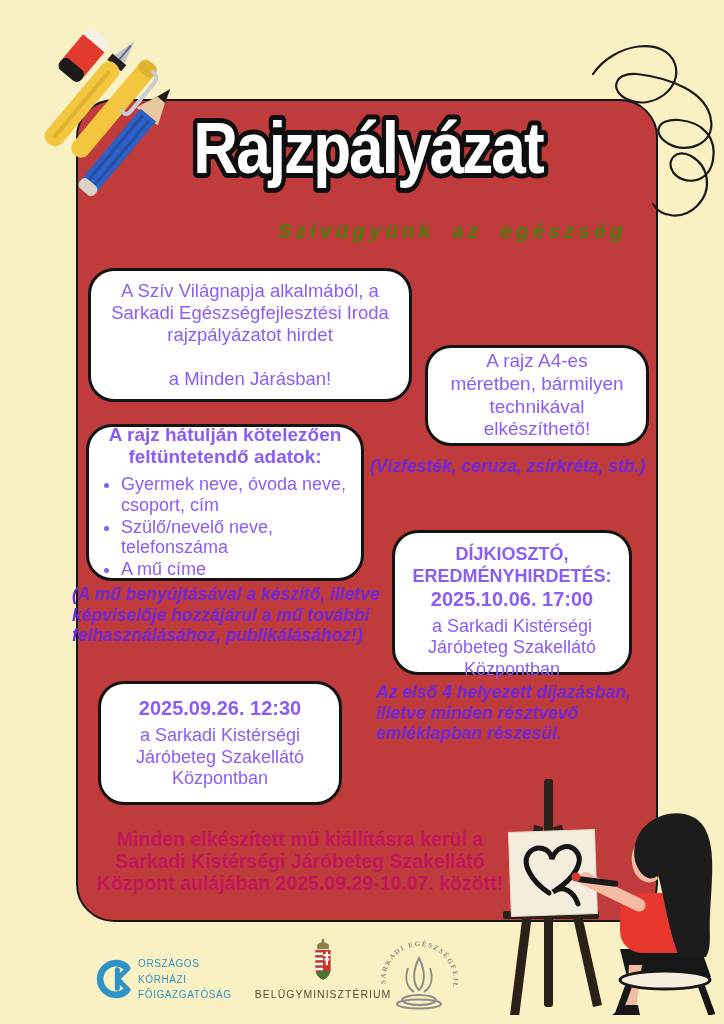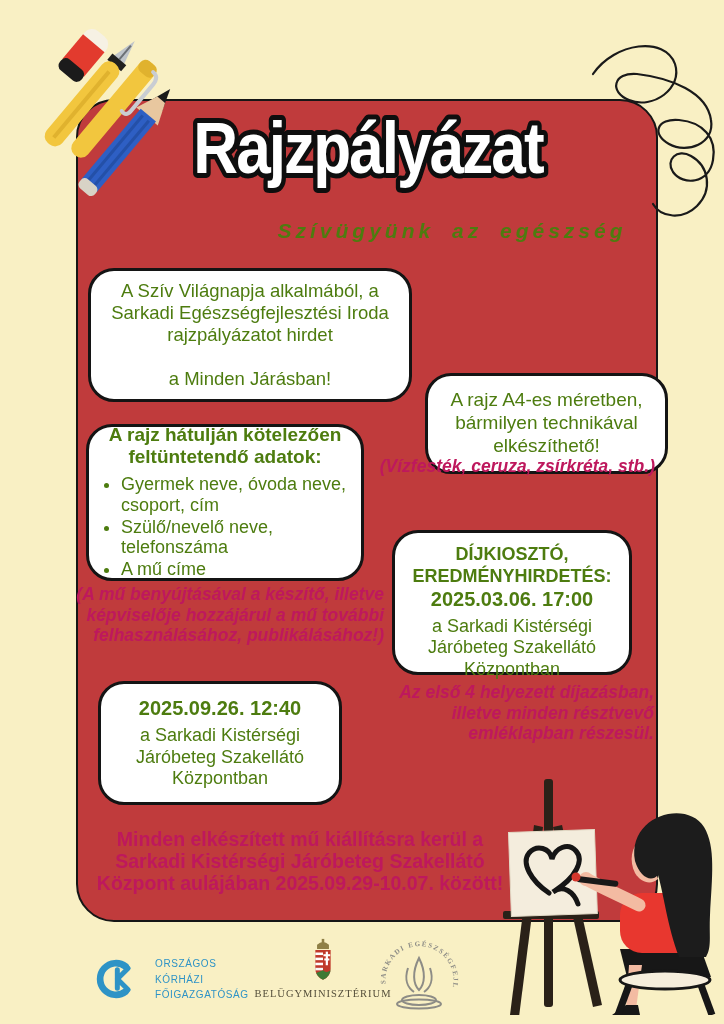--- a/index.html
+++ b/index.html
@@ -20,51 +20,51 @@
   .subtitle{
     left:252px;top:219px;width:400px;text-align:center;
     font-size:21px;font-weight:bold;font-style:italic;
     letter-spacing:4px;word-spacing:8px;color:#4d7c0f;
   }
   
   .bubble{
     background:#FFFFFF;border:3px solid #141414;border-radius:26px;
     box-sizing:border-box;display:flex;flex-direction:column;
     justify-content:center;align-items:center;text-align:center;
-    color:#4d7c0f;padding:10px 14px;
+    color:#8b5cf6;padding:10px 14px;
   }
   .b-intro{left:88px;top:268px;width:324px;height:134px;font-size:18.5px;line-height:1.2;}
-  .b-format{left:425px;top:373px;width:243px;height:101px;font-size:19px;line-height:1.2;}
+  .b-format{left:425px;top:345px;width:224px;height:101px;font-size:19px;line-height:1.2;}
   .b-data{left:86px;top:424px;width:278px;height:157px;font-size:18px;line-height:1.15;padding:18px 10px;}
   .b-data .hd{font-weight:bold;font-size:19px;line-height:1.15;margin-bottom:7px;}
   .b-data ul{margin:0;padding:0 0 0 22px;text-align:left;}
   .b-data li{margin:0 0 2px 0;line-height:1.12;}
   .b-award{left:392px;top:530px;width:240px;height:145px;font-size:18px;line-height:1.18;}
   .b-award .hd{font-weight:bold;font-size:18px;line-height:1.2;margin-top:19px;}
   .b-award .dt{font-weight:bold;font-size:20px;margin:1px 0 4px 0;}
   .b-sub{left:98px;top:681px;width:244px;height:124px;font-size:18px;line-height:1.18;}
   .b-sub .hd{font-weight:bold;font-size:20px;line-height:1.2;}
   .b-sub .dt{font-weight:bold;font-size:20px;margin-bottom:5px;}
   .note{
-    font-style:italic;font-weight:bold;text-align:right;color:#be185d;
+    font-style:italic;font-weight:bold;text-align:left;color:#6d28d9;
     font-size:17.5px;line-height:1.18;
   }
   .n-technique{left:370px;top:456px;width:285px;}
   .n-consent{left:72px;top:584px;width:312px;}
   .n-award{left:376px;top:682px;width:278px;}
   .exhibition{
     left:80px;top:829px;width:440px;text-align:center;
     font-weight:bold;font-size:19.5px;line-height:1.12;color:#be185d;
   }
   
-  .okfo{left:94px;top:956px;display:flex;align-items:center;gap:21px;}
+  .okfo{left:94px;top:956px;display:flex;align-items:center;gap:4px;}
   .okfo-text{color:#2E93C6;font-size:10px;letter-spacing:.6px;line-height:1.55;}
   .ministry{left:248px;top:938px;width:150px;display:flex;flex-direction:column;align-items:center;}
   .ministry-label{
-    margin-top:4px;font-family:Liberation Serif, serif;font-size:10.5px;
+    margin-top:4px;font-family:Liberation Sans, sans-serif;font-size:10.5px;
     letter-spacing:1px;color:#544E3A;
   }
   .seal{left:372px;top:928px;}
   .deco-pencils{left:12px;top:28px;}
   .deco-scribble{left:585px;top:36px;}
   .girl{left:489px;top:765px;}
 </style>
 </head>
 <body>
 
@@ -138,27 +138,27 @@
   <ul>
     <li>Gyermek neve, óvoda neve, csoport, cím</li>
     <li>Szülő/nevelő neve, telefonszáma</li>
     <li>A mű címe</li>
   </ul>
 </div>
 <div class="abs note n-consent">(A mű benyújtásával a készítő, illetve képviselője hozzájárul a mű további felhasználásához, publikálásához!)</div>
 
 <div class="abs bubble b-award">
   <div class="hd">DÍJKIOSZTÓ, EREDMÉNYHIRDETÉS:</div>
-  <div class="dt">2025.03.06. 17:00</div>
+  <div class="dt">2025.10.06. 17:00</div>
   <div>a Sarkadi Kistérségi Járóbeteg Szakellátó Központban</div>
 </div>
 <div class="abs note n-award">Az első 4 helyezett díjazásban, illetve minden résztvevő emléklapban részesül.</div>
 
 <div class="abs bubble b-sub">
-  <div class="dt">2025.09.26. 12:40</div>
+  <div class="dt">2025.09.26. 12:30</div>
   <div>a Sarkadi Kistérségi Járóbeteg Szakellátó Központban</div>
 </div>
 
 <div class="abs exhibition">Minden elkészített mű kiállításra kerül a Sarkadi Kistérségi Járóbeteg Szakellátó Központ aulájában 2025.09.29-10.07. között!</div>
 
 <svg class="abs girl" width="235" height="250" viewBox="0 0 235 250">
 
   <g fill="#2A2118">
     <rect x="55" y="14" width="9" height="228" rx="3"></rect>
     <polygon points="45,60 54,62 30,252 21,250"></polygon>

